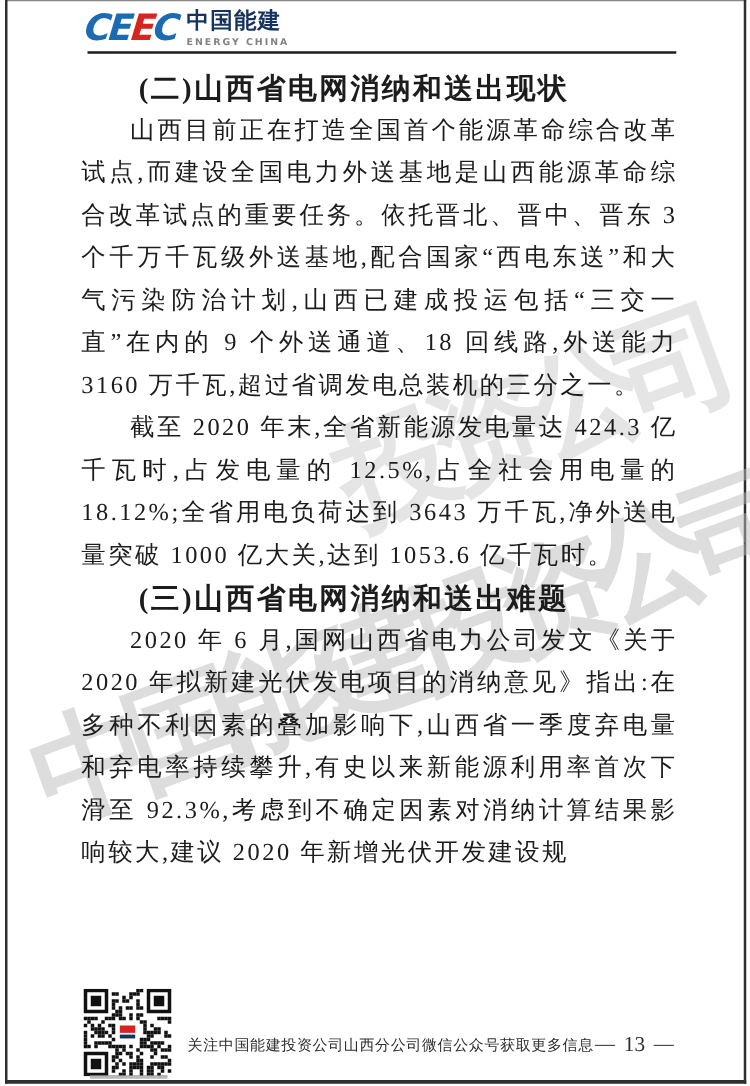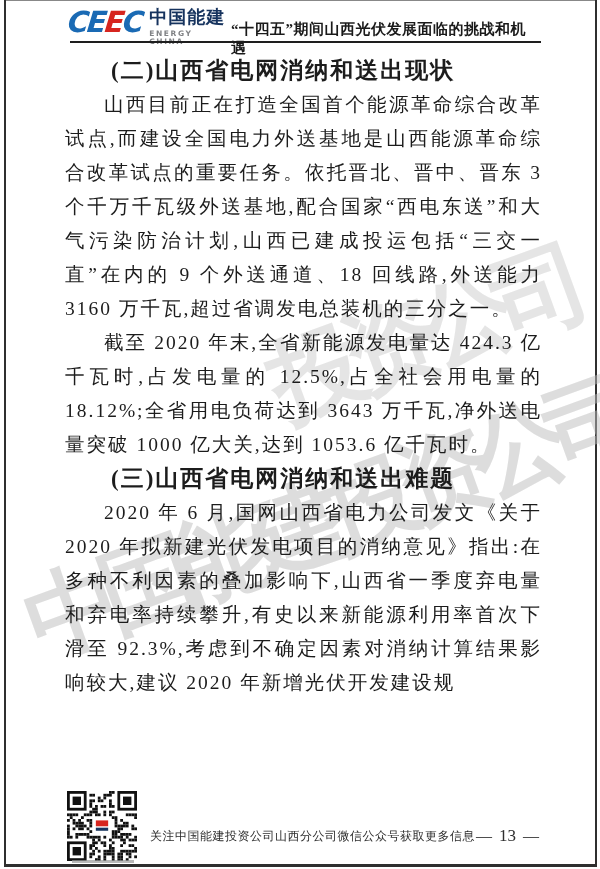--- a/index.html
+++ b/index.html
@@ -88,21 +88,20 @@
         <span class="blue">C</span>
         <span class="blue">E</span>
         <span class="red">E</span>
         <span class="blue">C</span>
       </div>
       <div class="logo-text">
         <span class="logo-zh">中国能建</span>
         <span class="logo-en">ENERGY CHINA</span>
       </div>
     </div>
-    <div class="doc-title">“十四五”期间山西光伏发展面临的挑战和机遇</div>
   </div>
   <div class="header-rule"></div>
 
   <div class="main-text">
     <h2>(二)山西省电网消纳和送出现状</h2>
     <p>山西目前正在打造全国首个能源革命综合改革试点,而建设全国电力外送基地是山西能源革命综合改革试点的重要任务。依托晋北、晋中、晋东 3 个千万千瓦级外送基地,配合国家“西电东送”和大气污染防治计划,山西已建成投运包括“三交一直”在内的 9 个外送通道、18 回线路,外送能力 3160 万千瓦,超过省调发电总装机的三分之一。</p>
     <p>截至 2020 年末,全省新能源发电量达 424.3 亿千瓦时,占发电量的 12.5%,占全社会用电量的 18.12%;全省用电负荷达到 3643 万千瓦,净外送电量突破 1000 亿大关,达到 1053.6 亿千瓦时。</p>
     <h2>(三)山西省电网消纳和送出难题</h2>
     <p>2020 年 6 月,国网山西省电力公司发文《关于 2020 年拟新建光伏发电项目的消纳意见》指出:在多种不利因素的叠加影响下,山西省一季度弃电量和弃电率持续攀升,有史以来新能源利用率首次下滑至 92.3%,考虑到不确定因素对消纳计算结果影响较大,建议 2020 年新增光伏开发建设规</p>
   </div>

